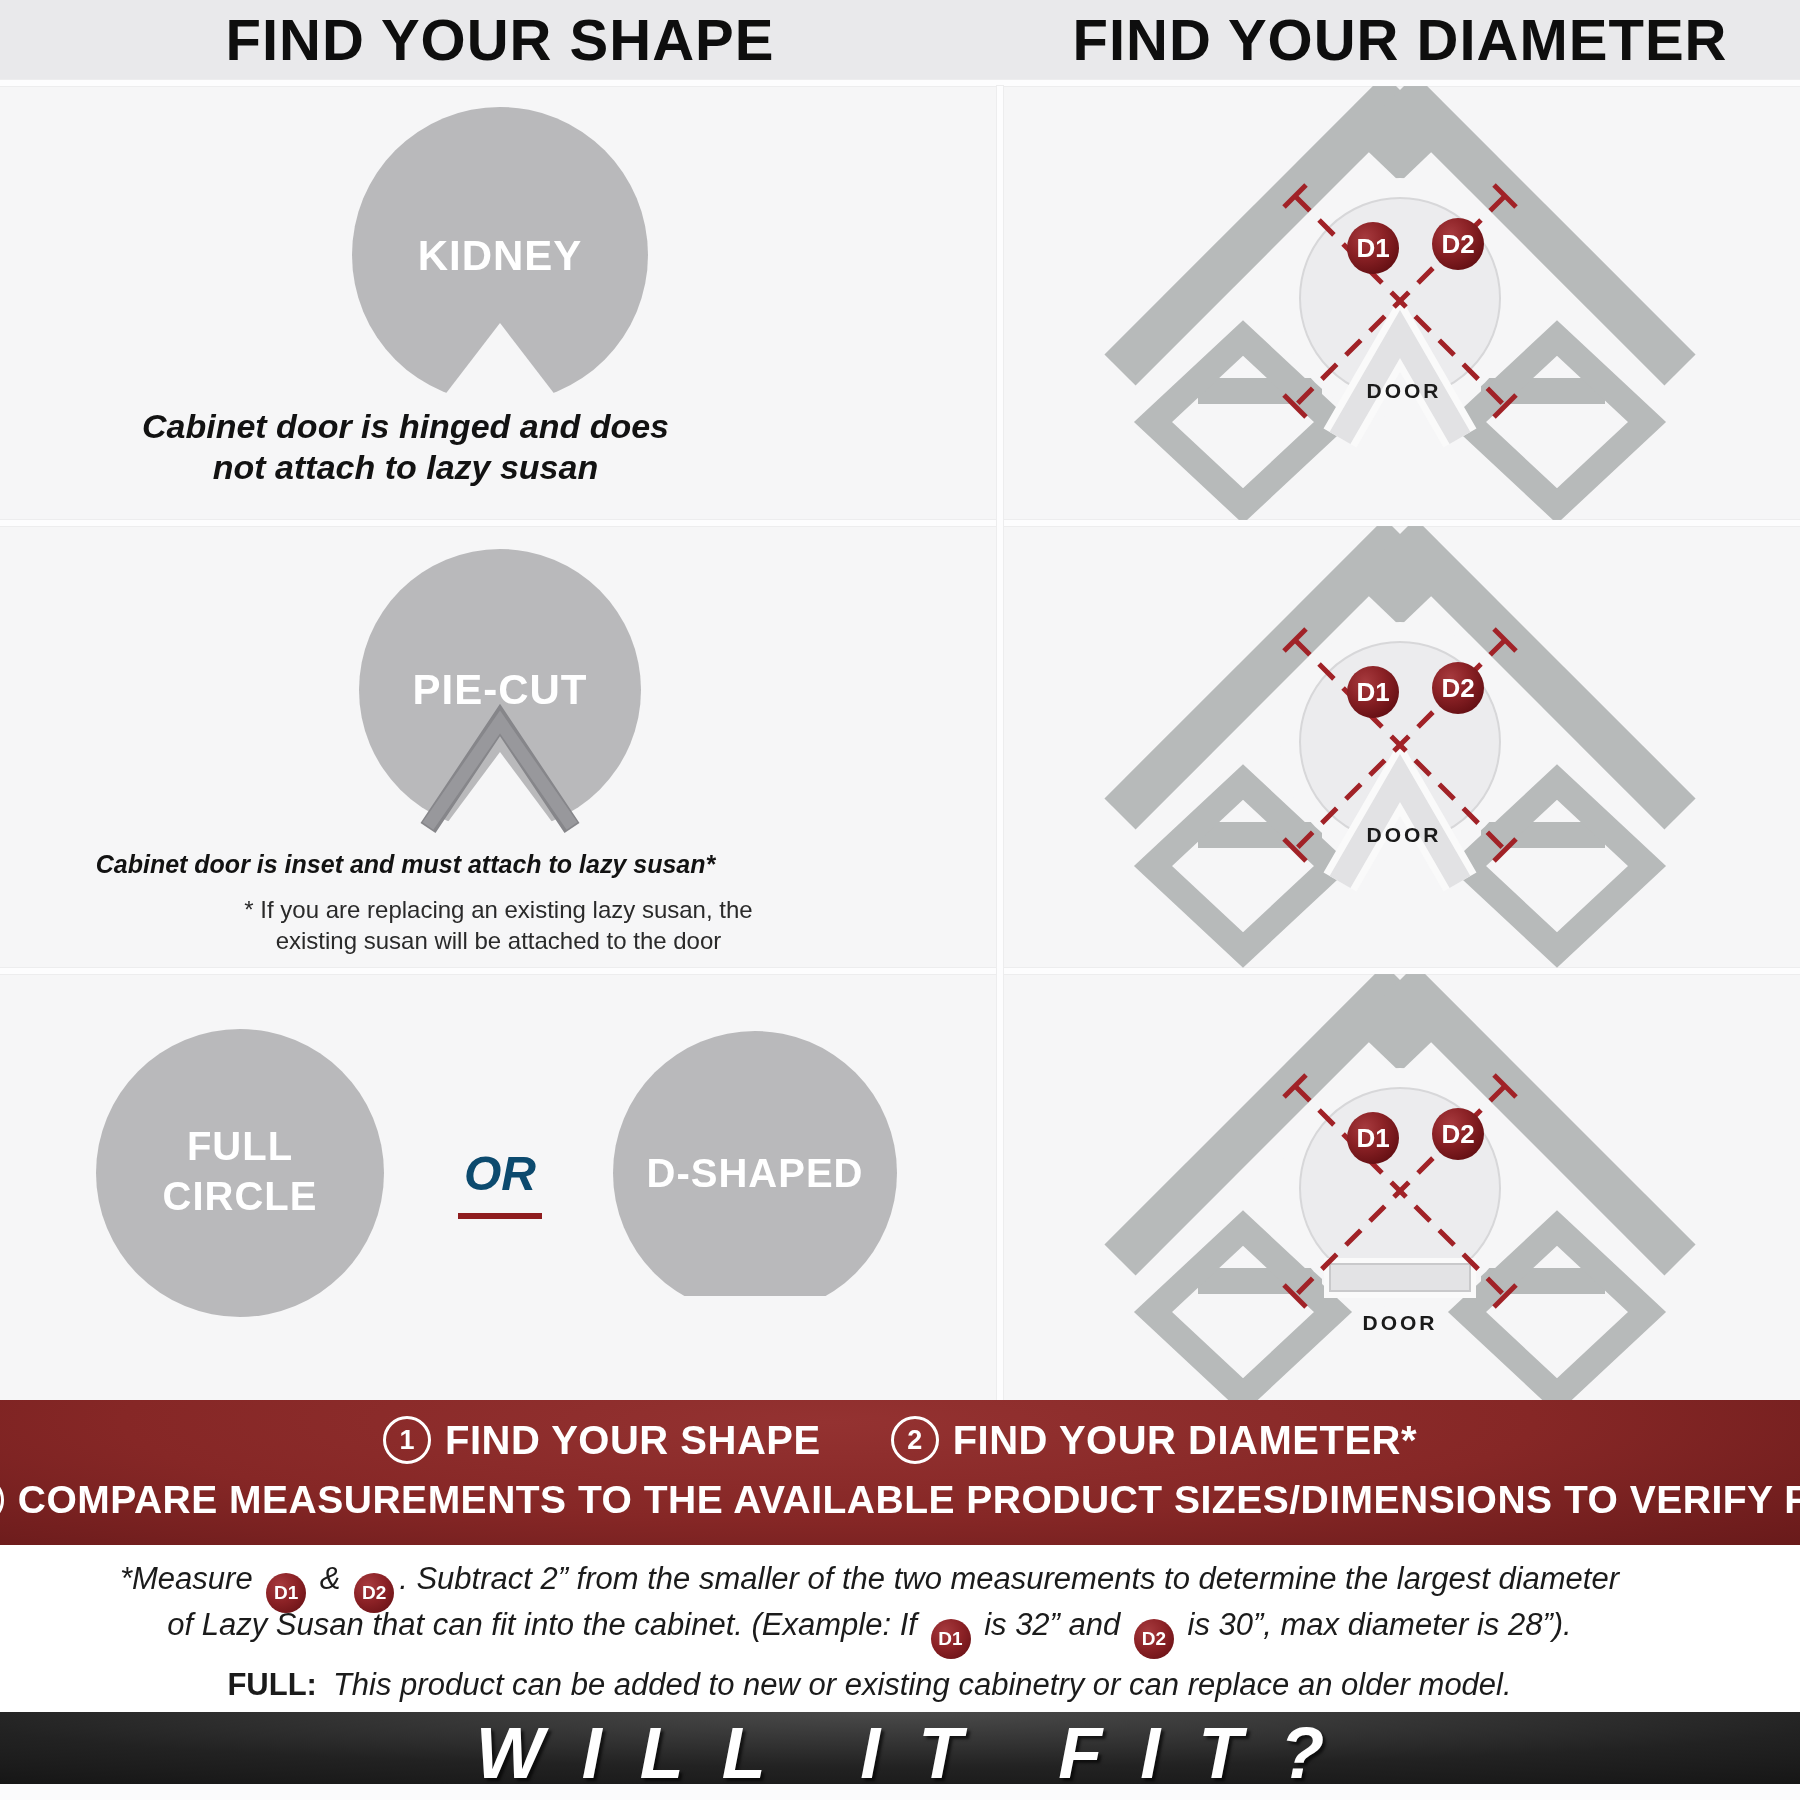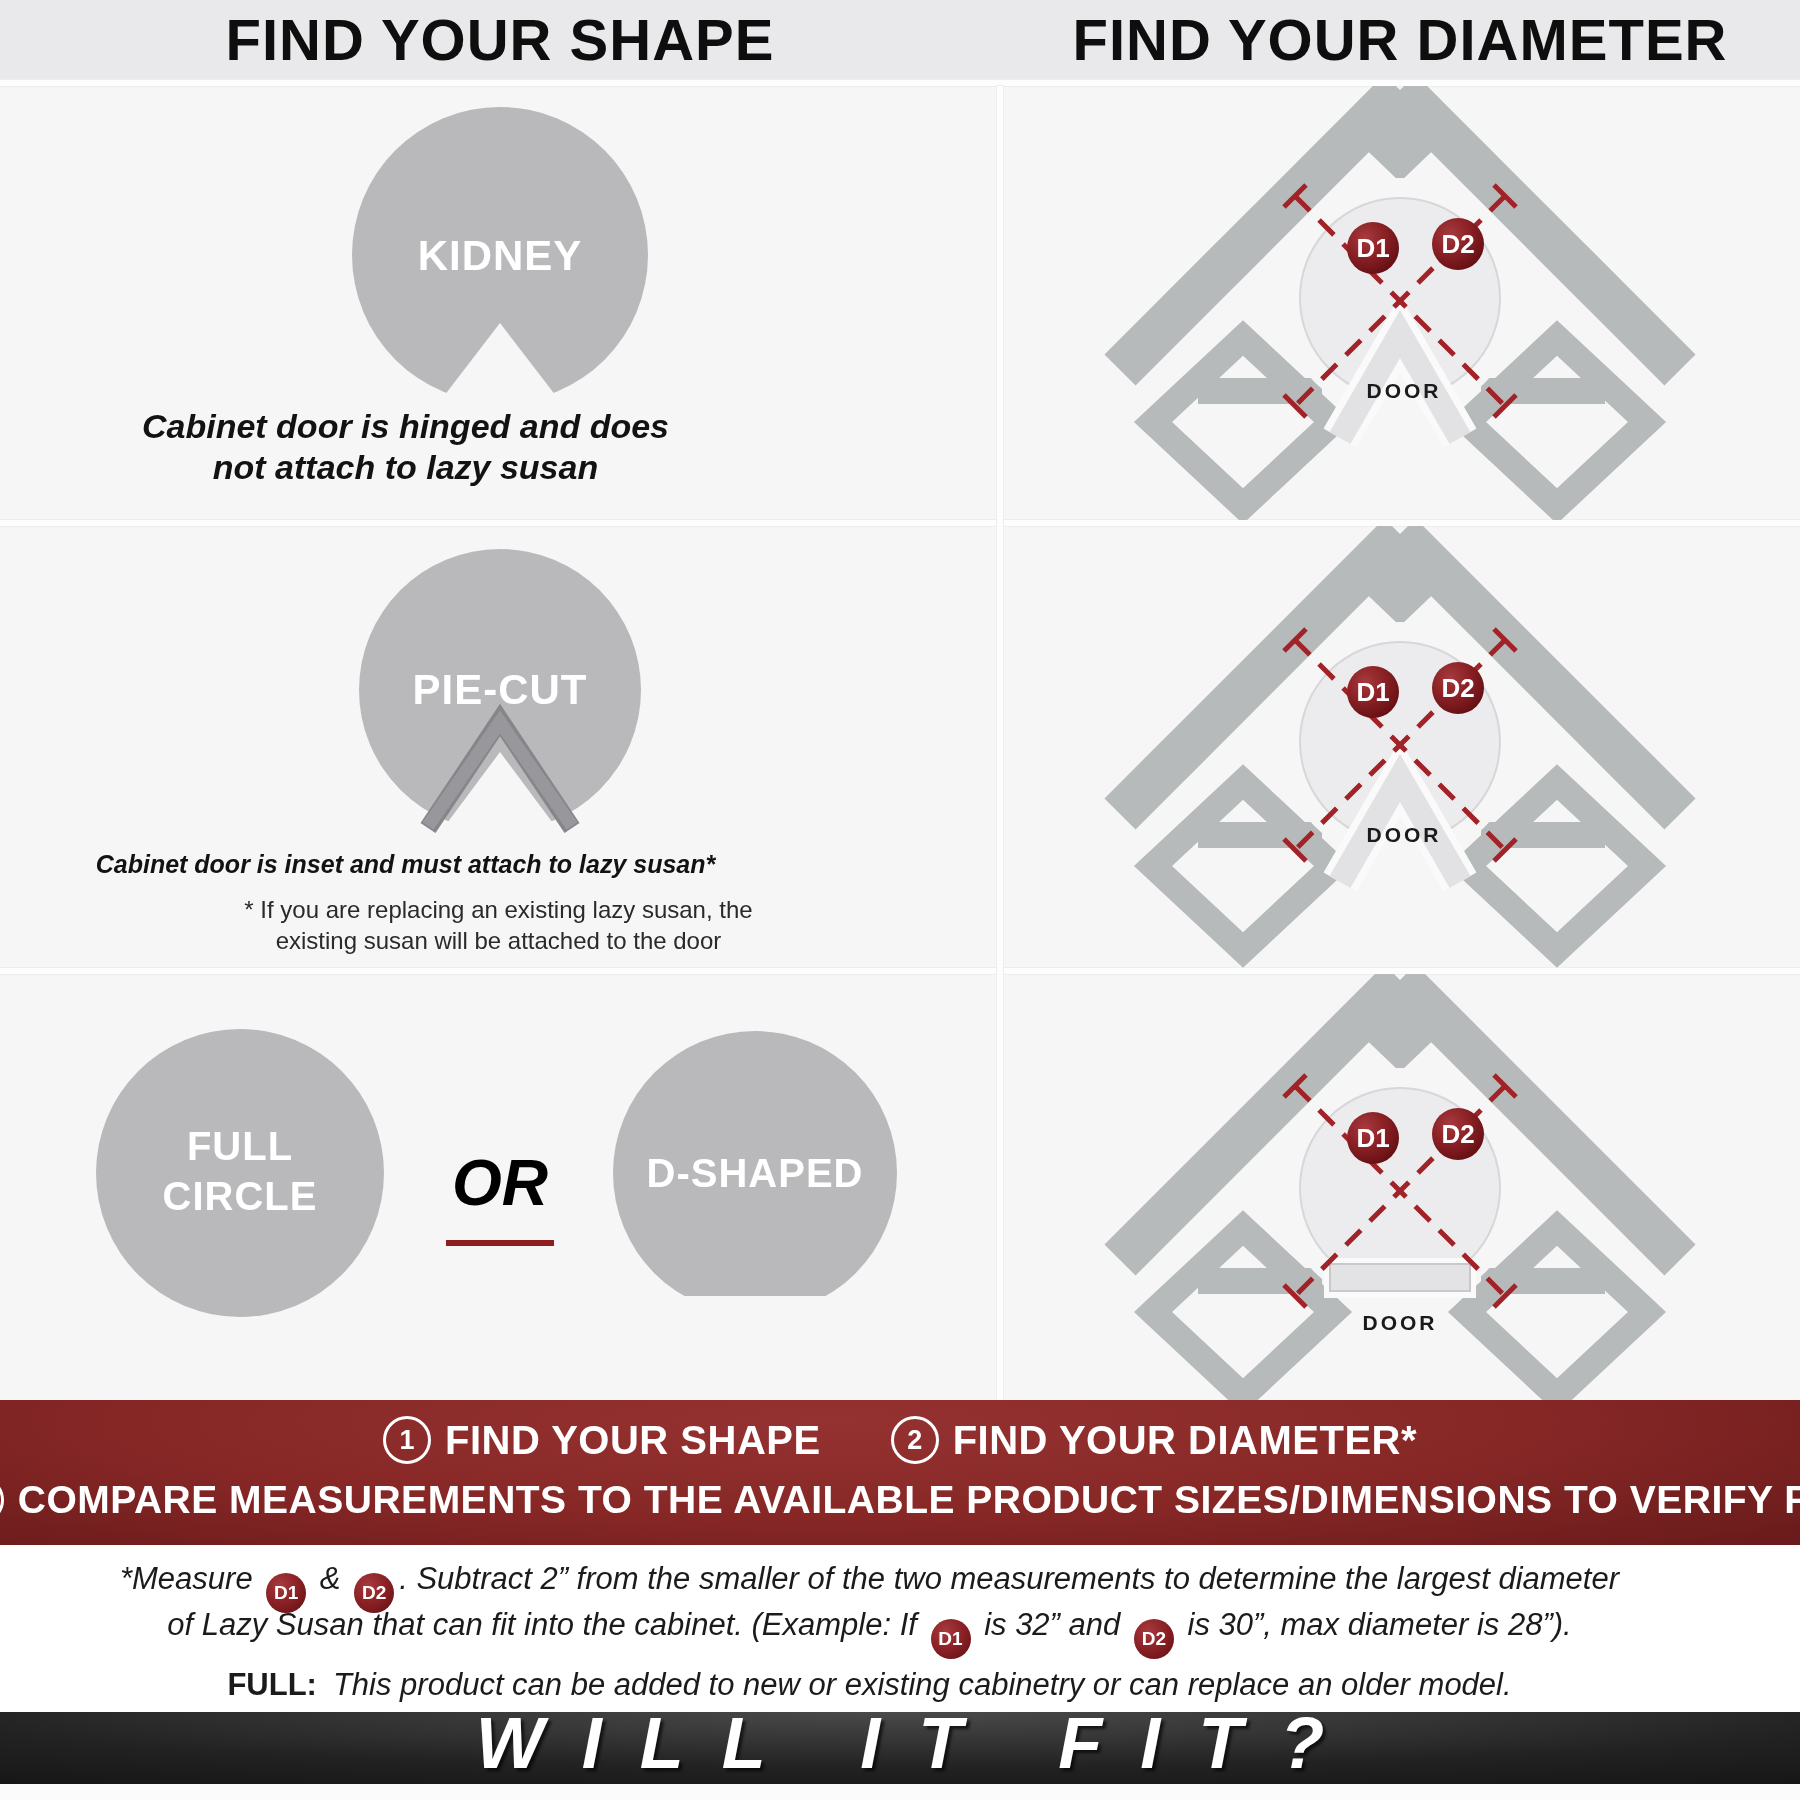--- a/index.html
+++ b/index.html
@@ -15,22 +15,22 @@
   .grid-bg{position:absolute;left:0;top:80px;width:1800px;height:1320px;background:#f6f6f7;}
   .vdiv{position:absolute;left:997px;top:86px;width:6px;height:1314px;background:#fdfdfe;box-shadow:0 0 0 1px #ededee;}
   .hdiv{position:absolute;left:0;width:1800px;height:6px;background:#fdfdfe;box-shadow:0 0 0 1px #ededee;}
   svg{position:absolute;display:block;}
   .shape-label{fill:#ffffff;font-weight:bold;font-size:42px;letter-spacing:1px;text-anchor:middle;}
   .caption{position:absolute;left:0;width:811px;text-align:center;color:#121212;
            font-weight:bold;font-style:italic;font-size:34px;line-height:41px;}
   .footnote{position:absolute;left:0;width:997px;text-align:center;color:#2a2a2a;
             font-size:24px;line-height:31px;}
   .or-wrap{position:absolute;left:430px;top:1146px;width:140px;text-align:center;}
-  .or-text{display:inline-block;color:#000000;font-weight:bold;font-style:italic;font-size:64px;
-           padding:0 6px 20px 6px;border-bottom:6px solid #8f1d1f;}
+  .or-text{display:inline-block;color:#0c4a6e;font-weight:bold;font-style:italic;font-size:48px;
+           padding:0 6px 12px 6px;border-bottom:6px solid #8f1d1f;}
   .diag-door{font-weight:bold;font-size:21px;letter-spacing:3px;fill:#1a1a1a;text-anchor:middle;}
   .badge-txt{fill:#ffffff;font-weight:bold;font-size:26px;text-anchor:middle;}
   
   .red-banner{position:absolute;left:0;top:1400px;width:1800px;height:145px;
       background:radial-gradient(140% 240% at 46% 15%, #943231 0%, #862726 28%, #5d1516 62%, #2c0909 100%);
       color:#ffffff;}
   .step-row1{position:absolute;left:0;top:16px;width:1800px;display:flex;justify-content:center;gap:70px;}
   .step-row2{position:absolute;left:0;top:76px;width:1800px;display:flex;justify-content:center;}
   .step{display:flex;align-items:center;gap:14px;}
   .step-num{flex:0 0 auto;width:42px;height:42px;border:3px solid #fff;border-radius:50%;
@@ -42,21 +42,21 @@
   .note-line{position:absolute;left:0;width:1739px;text-align:center;font-style:italic;
              font-size:31px;font-weight:500;}
   .nl1{top:16px;} .nl2{top:62px;} .nl3{top:122px;}
   .mini-badge{display:inline-flex;align-items:center;justify-content:center;width:40px;height:40px;
       border-radius:50%;background:radial-gradient(circle at 35% 30%, #a63a3e 0%, #8c2226 45%, #5f0d11 100%);
       color:#fff;font-weight:bold;font-style:normal;font-size:19px;vertical-align:-10px;margin:0 5px;}
   .note-bold{font-weight:bold;font-style:normal;margin-right:16px;}
   
   .footer{position:absolute;left:0;top:1712px;width:1800px;height:72px;
       background:radial-gradient(120% 170% at 50% 0%, #4a4a4a 0%, #222222 45%, #0a0a0a 100%);
-      display:flex;align-items:flex-end;justify-content:center;}
+      display:flex;align-items:flex-start;justify-content:center;}
   .footer-text{color:#ffffff;font-weight:bold;font-style:italic;font-size:72px;
       letter-spacing:38px;padding-left:38px;text-shadow:3px 3px 3px rgba(0,0,0,0.65);}
 </style>
 </head>
 <body>
 
 <div class="sheet">
 
   <div class="header-band"></div>
   <div class="h-title h-left">FIND YOUR SHAPE</div>

